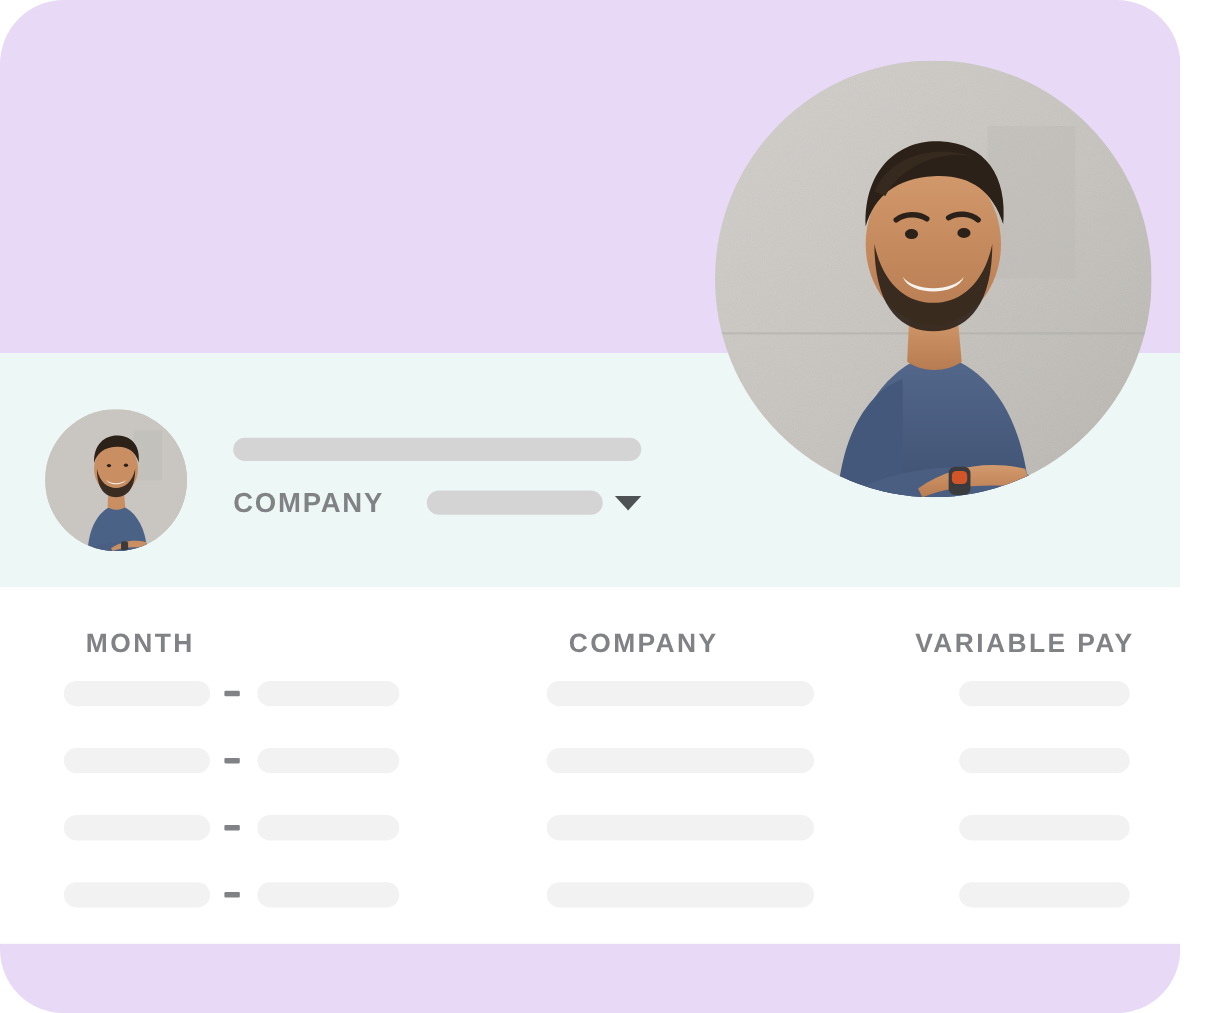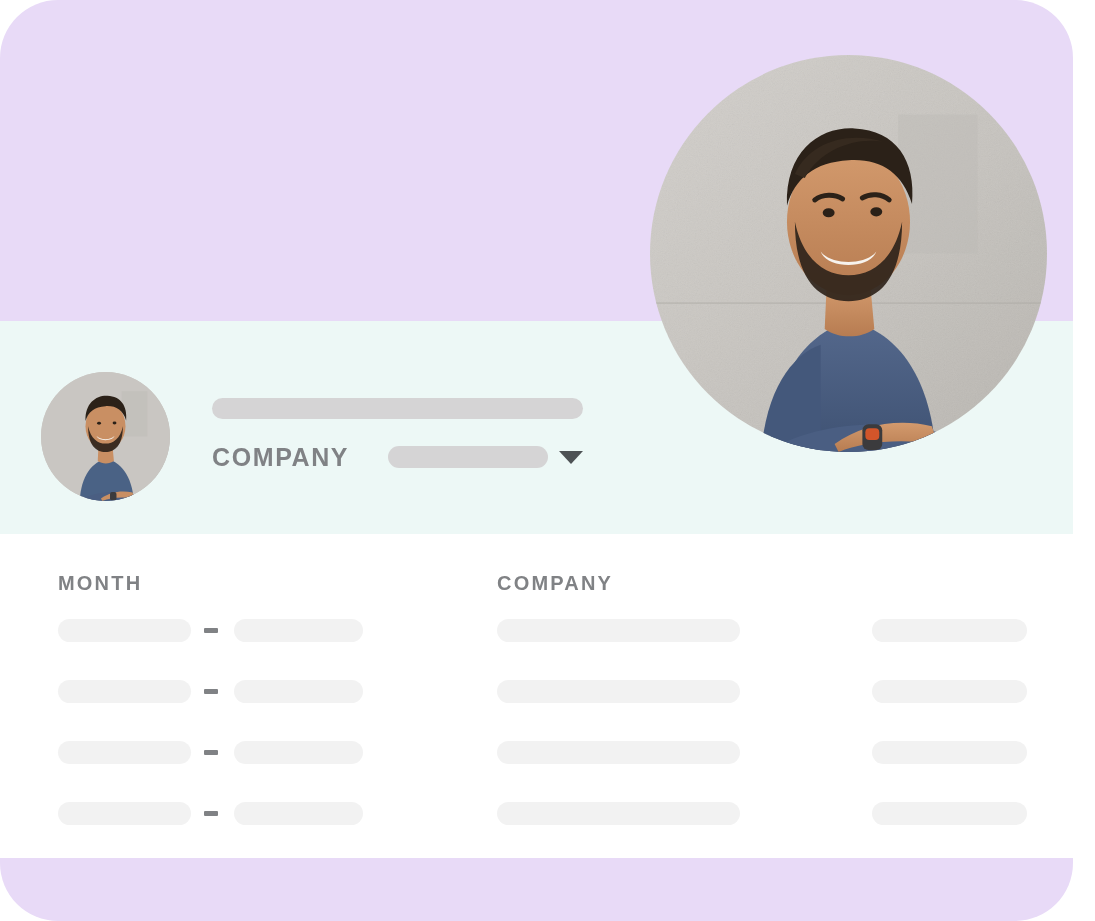--- a/index.html
+++ b/index.html
@@ -126,25 +126,26 @@
     height: 0;
     border-left: 12px solid transparent;
     border-right: 12px solid transparent;
     border-top: 13px solid #4e5255;
   }
 
   
   .col-head {
     position: absolute;
     top: 572px;
-    font-size: 20px;
+    font-size: 24px;
     font-weight: bold;
     letter-spacing: 2.2px;
     color: #808285;
     white-space: nowrap;
+    margin-left: 20px;
   }
   .col-head.month { left: 58px; }
   .col-head.salary { left: 497px; }
   .col-head.variable { left: 812px; }
 
   .pill {
     position: absolute;
     background: #f2f2f2;
     border-radius: 12px;
     height: 23px;
@@ -251,20 +252,21 @@
     </div>
 
     <div class="name-skeleton"></div>
 
     <div class="company-label">COMPANY</div>
     <div class="company-skeleton"></div>
     <div class="company-caret"></div>
 
     <div class="col-head month">MONTH</div>
     <div class="col-head salary">COMPANY</div>
+    <div class="col-head variable">VARIABLE PAY</div>
 
     <div class="pill month-a" style="top:619px"></div>
     <div class="dash" style="top:628px"></div>
     <div class="pill month-b" style="top:619px"></div>
     <div class="pill salary" style="top:619px"></div>
     <div class="pill variable" style="top:619px"></div>
 
     <div class="pill month-a" style="top:680px"></div>
     <div class="dash" style="top:689px"></div>
     <div class="pill month-b" style="top:680px"></div>

